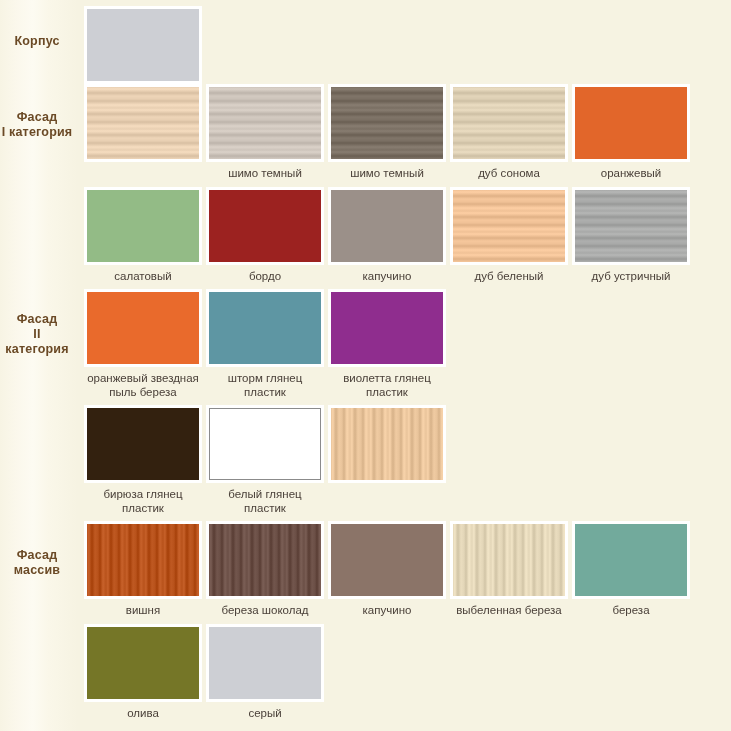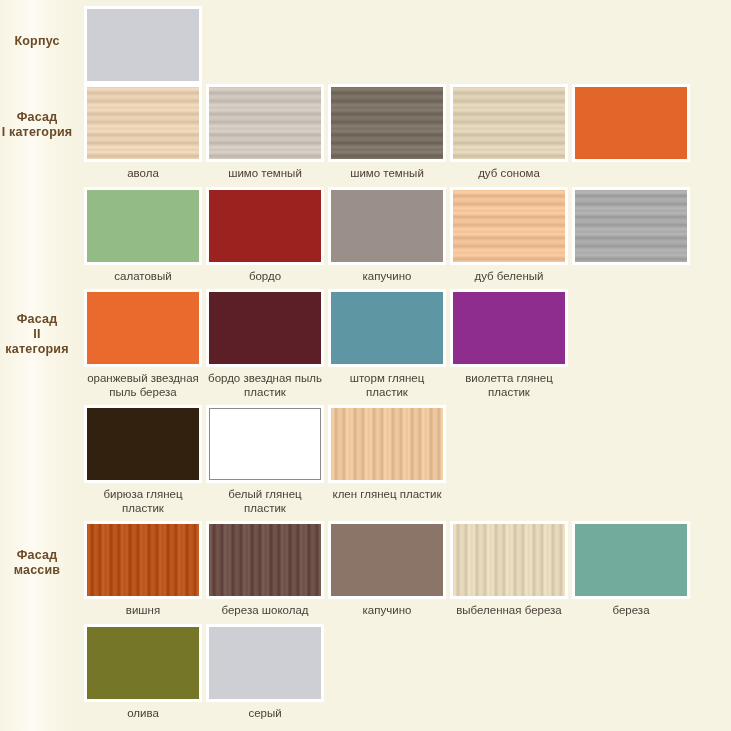--- a/index.html
+++ b/index.html
@@ -106,21 +106,20 @@
       <div class="group-label">
         <div>Фасад</div>
         <div>I категория</div>
       </div>
       <div class="rows">
         <div class="row">
           <div class="cell">
             <div class="swatch">
               <div class="fill" style="background: repeating-linear-gradient(rgb(232, 207, 178) 0px, rgb(246, 221, 192) 2px, rgb(232, 207, 178) 4px, rgb(216, 191, 162) 6px, rgb(238, 213, 184) 9px, rgb(232, 207, 178) 12px, rgb(216, 191, 162) 14px, rgb(246, 221, 192) 18px, rgb(232, 207, 178) 21px);"></div>
             </div>
-            <div class="caption">авола</div>
           </div>
           <div class="cell">
             <div class="swatch">
               <div class="fill" style="background: repeating-linear-gradient(rgb(205, 196, 187) 0px, rgb(219, 210, 201) 2px, rgb(205, 196, 187) 4px, rgb(189, 180, 171) 6px, rgb(211, 202, 193) 9px, rgb(205, 196, 187) 12px, rgb(189, 180, 171) 14px, rgb(219, 210, 201) 18px, rgb(205, 196, 187) 21px);"></div>
             </div>
             <div class="caption">шимо темный</div>
           </div>
           <div class="cell">
             <div class="swatch">
               <div class="fill" style="background: repeating-linear-gradient(rgb(122, 111, 99) 0px, rgb(136, 125, 113) 2px, rgb(122, 111, 99) 4px, rgb(106, 95, 83) 6px, rgb(128, 117, 105) 9px, rgb(122, 111, 99) 12px, rgb(106, 95, 83) 14px, rgb(136, 125, 113) 18px, rgb(122, 111, 99) 21px);"></div>
@@ -130,20 +129,21 @@
           <div class="cell">
             <div class="swatch">
               <div class="fill" style="background: repeating-linear-gradient(rgb(221, 207, 180) 0px, rgb(235, 221, 194) 2px, rgb(221, 207, 180) 4px, rgb(205, 191, 164) 6px, rgb(227, 213, 186) 9px, rgb(221, 207, 180) 12px, rgb(205, 191, 164) 14px, rgb(235, 221, 194) 18px, rgb(221, 207, 180) 21px);"></div>
             </div>
             <div class="caption">дуб сонома</div>
           </div>
           <div class="cell">
             <div class="swatch">
               <div class="fill" style="background: rgb(226, 102, 42);"></div>
             </div>
+            <div class="caption">оранжевый</div>
           </div>
         </div>
         <div class="row">
           <div class="cell">
             <div class="swatch">
               <div class="fill" style="background: rgb(147, 187, 134);"></div>
             </div>
             <div class="caption">салатовый</div>
           </div>
           <div class="cell">
@@ -161,45 +161,40 @@
           <div class="cell">
             <div class="swatch">
               <div class="fill" style="background: repeating-linear-gradient(rgb(240, 193, 150) 0px, rgb(254, 207, 164) 2px, rgb(240, 193, 150) 4px, rgb(224, 177, 134) 6px, rgb(246, 199, 156) 9px, rgb(240, 193, 150) 12px, rgb(224, 177, 134) 14px, rgb(254, 207, 164) 18px, rgb(240, 193, 150) 21px);"></div>
             </div>
             <div class="caption">дуб беленый</div>
           </div>
           <div class="cell">
             <div class="swatch">
               <div class="fill" style="background: repeating-linear-gradient(rgb(168, 169, 168) 0px, rgb(182, 183, 182) 2px, rgb(168, 169, 168) 4px, rgb(152, 153, 152) 6px, rgb(174, 175, 174) 9px, rgb(168, 169, 168) 12px, rgb(152, 153, 152) 14px, rgb(182, 183, 182) 18px, rgb(168, 169, 168) 21px);"></div>
             </div>
+            <div class="caption">дуб устричный</div>
           </div>
         </div>
       </div>
     </div>
     <div class="group" id="g-fasad2">
       <div class="group-label">
         <div>Фасад</div>
         <div>II категория</div>
       </div>
       <div class="rows">
         <div class="row">
           <div class="cell">
             <div class="swatch">
               <div class="fill" style="background: rgb(233, 106, 44);"></div>
             </div>
             <div class="caption">оранжевый звездная пыль береза</div>
           </div>
           <div class="cell">
             <div class="swatch">
-              <div class="fill" style="background: rgb(92, 30, 39);"></div>
-            </div>
-            <div class="caption">бордо звездная пыль пластик</div>
-          </div>
-          <div class="cell">
-            <div class="swatch">
               <div class="fill" style="background: rgb(94, 150, 163);"></div>
             </div>
             <div class="caption">шторм глянец пластик</div>
           </div>
           <div class="cell">
             <div class="swatch">
               <div class="fill" style="background: rgb(143, 45, 142);"></div>
             </div>
             <div class="caption">виолетта глянец пластик</div>
           </div>
@@ -214,21 +209,20 @@
           <div class="cell">
             <div class="swatch outlined">
               <div class="fill" style="background: rgb(255, 255, 255);"></div>
             </div>
             <div class="caption">белый глянец пластик</div>
           </div>
           <div class="cell">
             <div class="swatch">
               <div class="fill" style="background: repeating-linear-gradient(to right, rgb(233, 196, 155) 0px, rgb(249, 212, 171) 2px, rgb(233, 196, 155) 3px, rgb(215, 178, 137) 5px, rgb(240, 203, 162) 8px, rgb(233, 196, 155) 11px, rgb(215, 178, 137) 13px, rgb(249, 212, 171) 16px, rgb(233, 196, 155) 19px);"></div>
             </div>
-            <div class="caption">клен глянец пластик</div>
           </div>
         </div>
       </div>
     </div>
     <div class="group" id="g-massiv">
       <div class="group-label">
         <div>Фасад</div>
         <div>массив</div>
       </div>
       <div class="rows">

